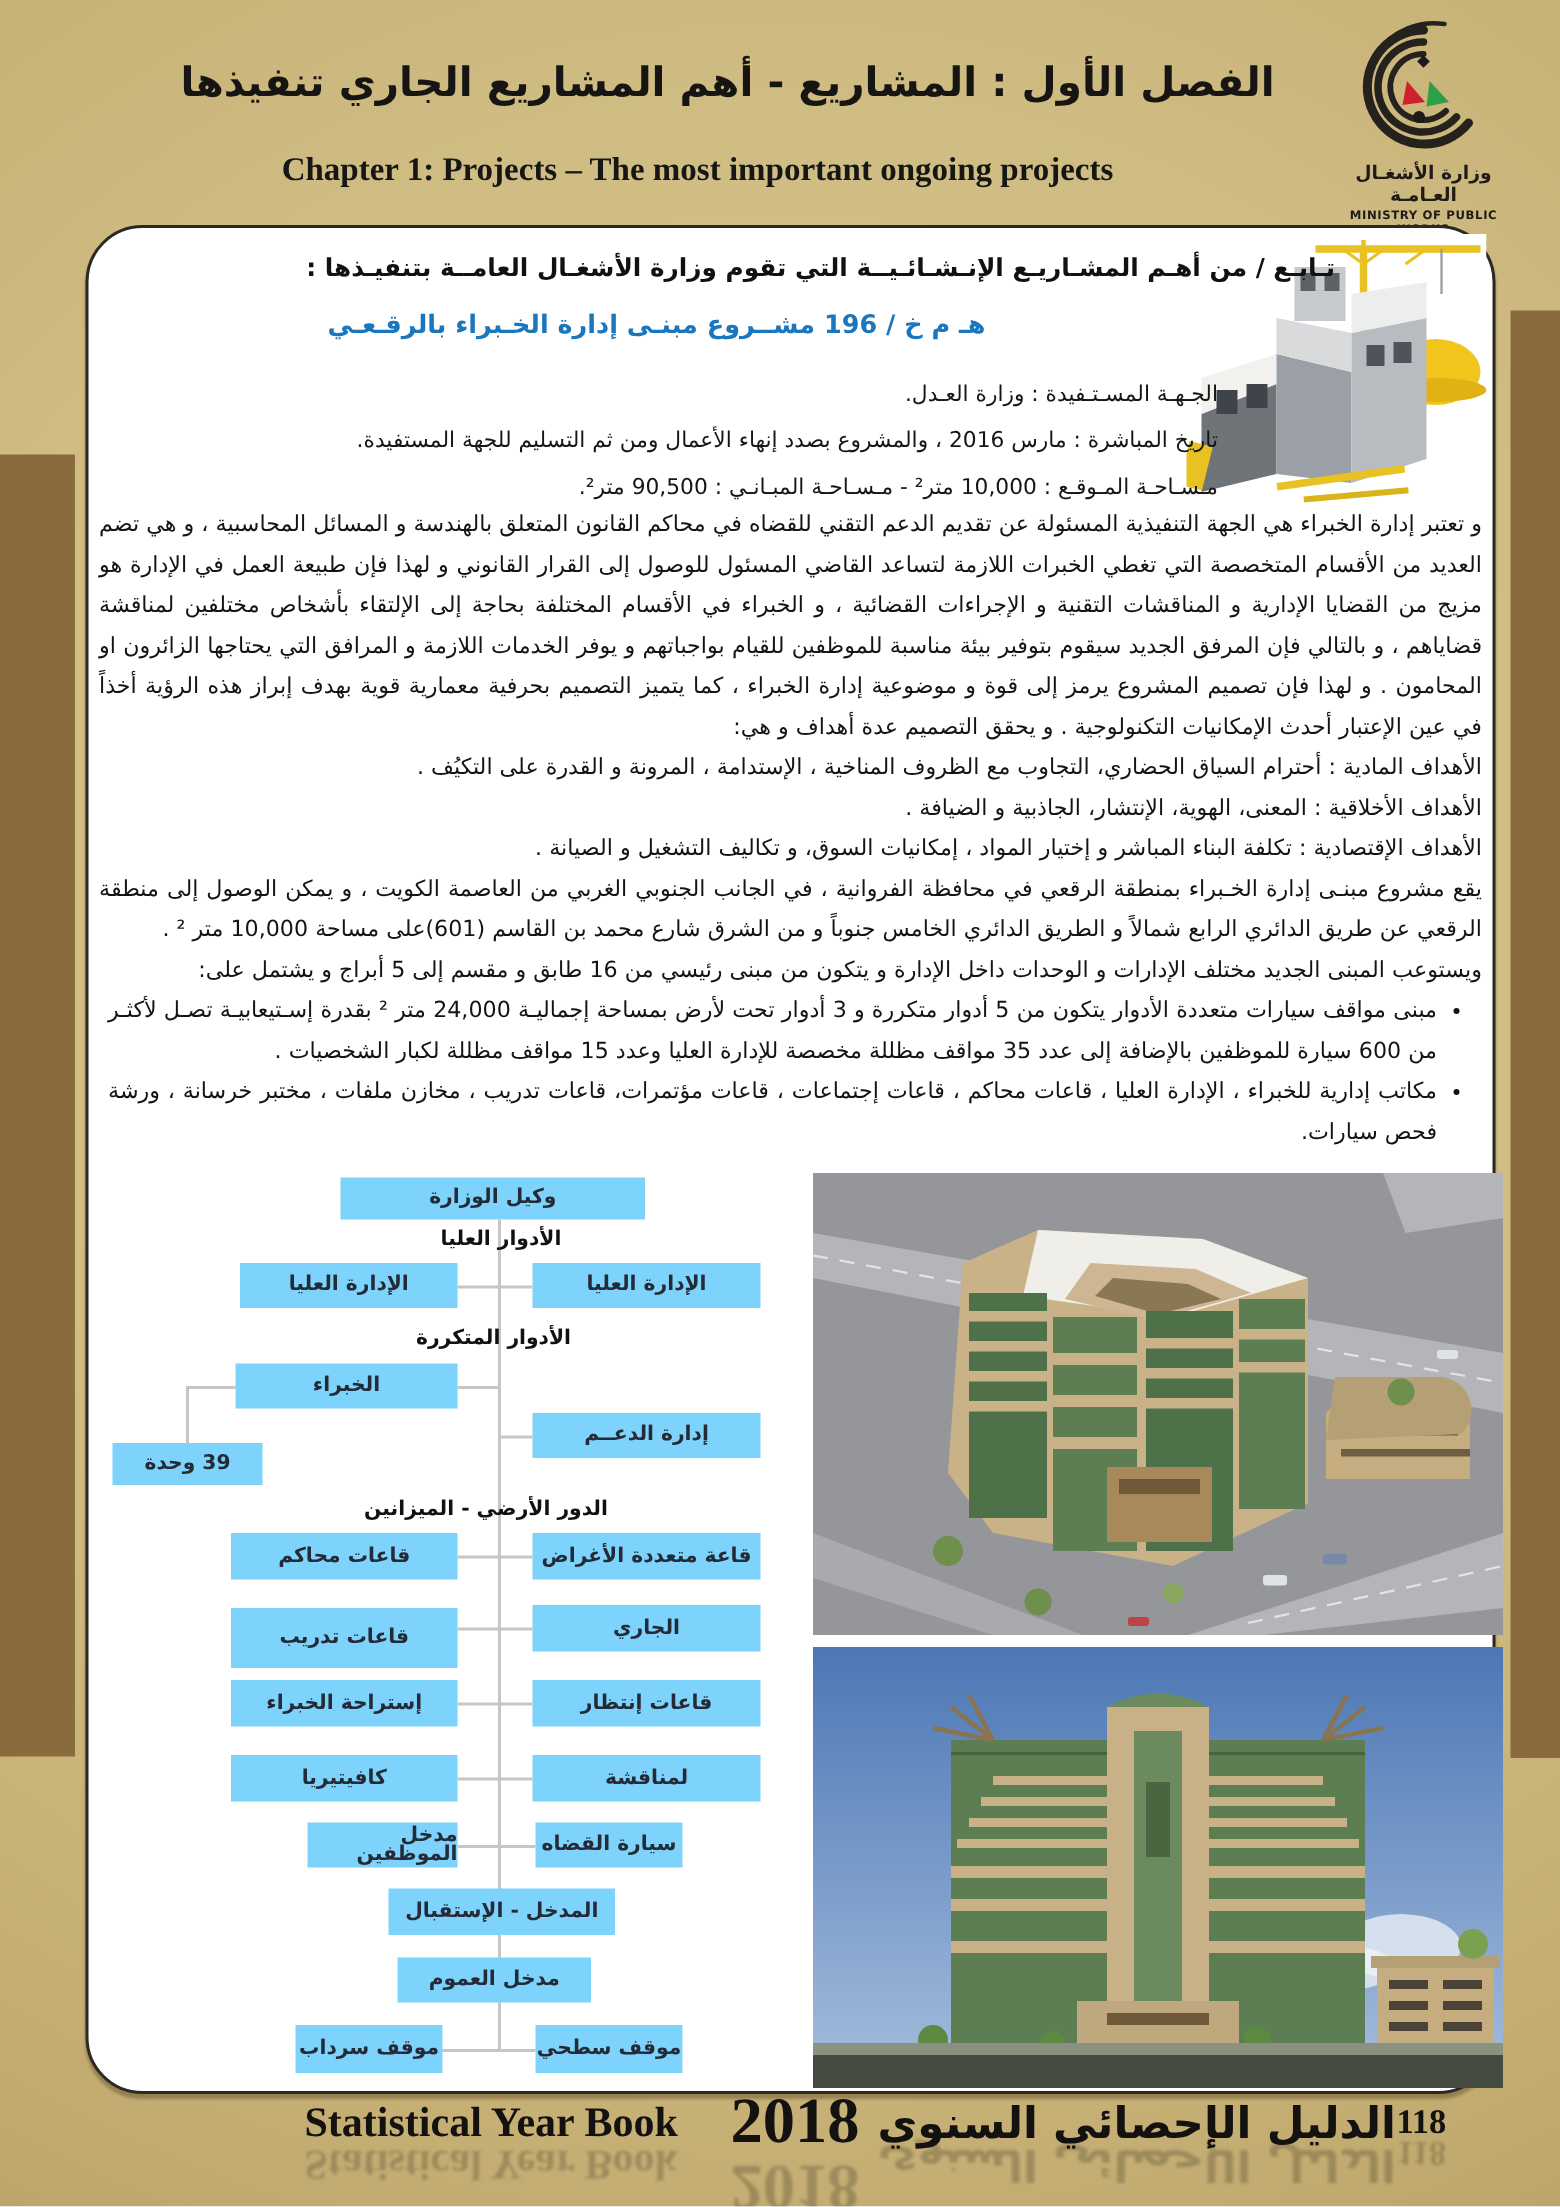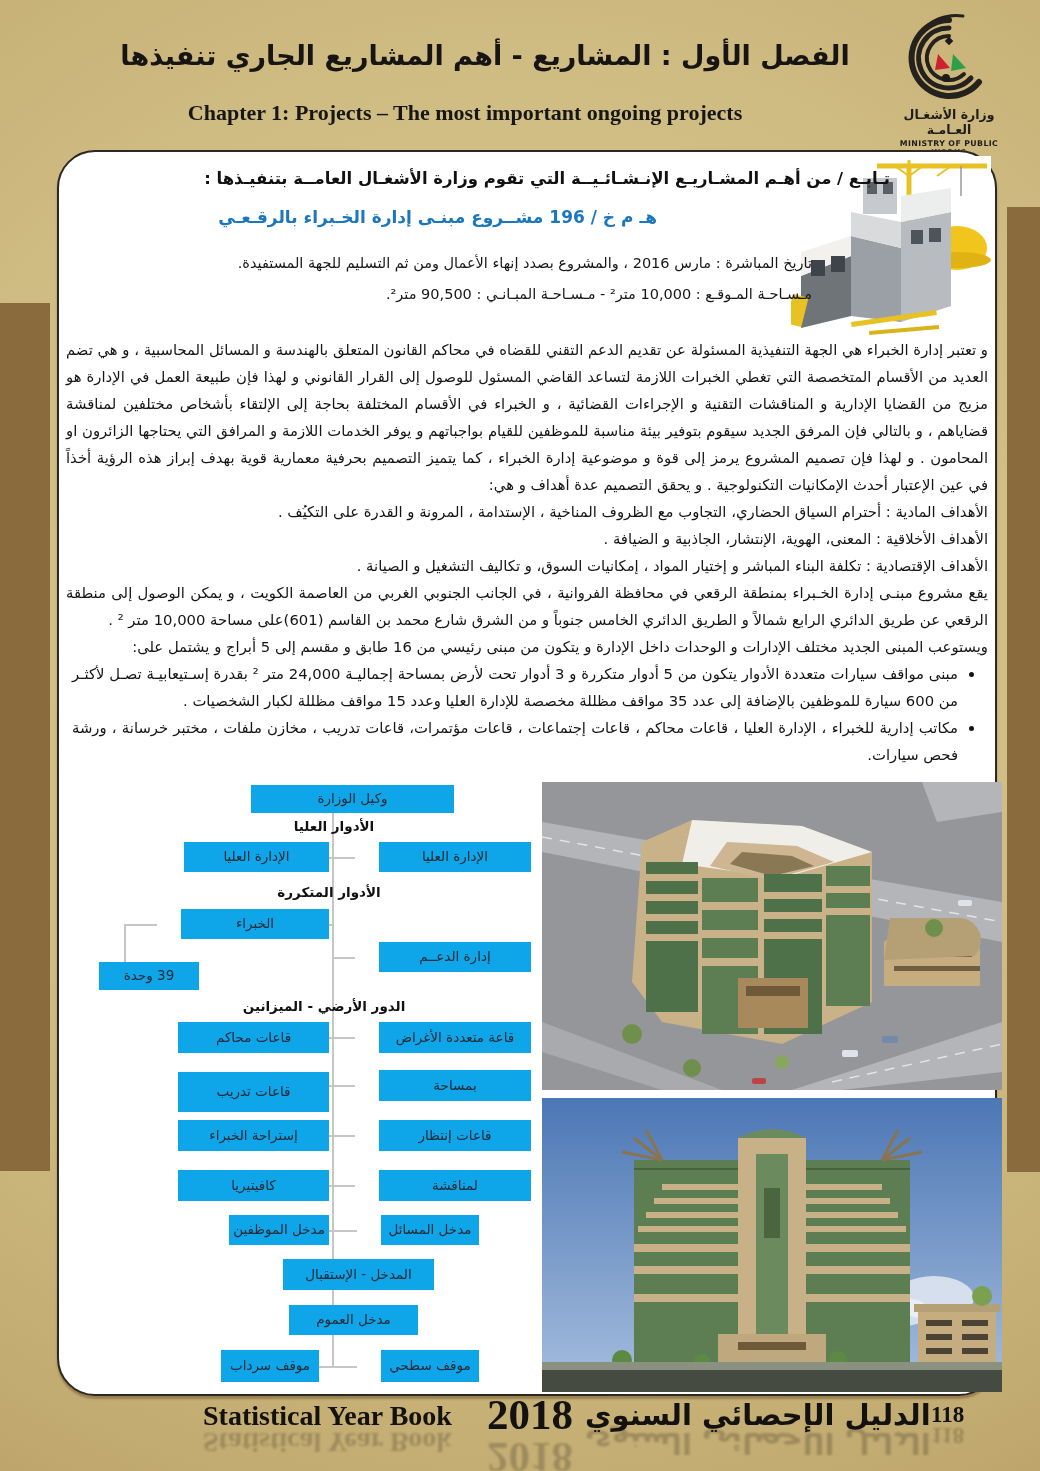--- a/index.html
+++ b/index.html
@@ -31,22 +31,22 @@
   .construction{position:absolute;top:4px;right:4px;width:200px;height:182px;}
 
   .bodytext{position:absolute;top:184px;left:7px;width:922px;direction:rtl;
             font-size:14.8px;line-height:27px;color:#141414;text-align:justify;}
   .bodytext p{margin:0;}
   .bodytext ul{margin:0;padding:0 30px 0 0;}
   .bodytext li{padding-left:6px;}
 
   
   .diagram{position:absolute;left:10px;top:628px;width:466px;height:618px;font-size:13.5px;}
-  .dbox{position:absolute;background:#0ea5e9;color:#242a36;font-weight:400;direction:rtl;
-        display:flex;align-items:center;justify-content:center;line-height:1;margin-left:24px;}
+  .dbox{position:absolute;background:#7dd3fc;color:#242a36;font-weight:700;direction:rtl;
+        display:flex;align-items:center;justify-content:center;line-height:1;}
   .dlabel{position:absolute;font-weight:700;color:#111;direction:rtl;text-align:center;font-size:13.5px;}
   .hline,.vline{position:absolute;background:#c6c6c6;}
   .hline{height:1.5px;} .vline{width:1.5px;}
 
   .b-und{left:158px;top:5px;width:203px;height:28px;}
   .l-upper{left:200px;top:38px;width:130px;}
   .b-upl{left:91px;top:62px;width:145px;height:30px;}
   .b-upr{left:286px;top:62px;width:152px;height:30px;}
   .l-typ{left:185px;top:104px;width:150px;}
   .b-exp{left:88px;top:129px;width:148px;height:30px;}
@@ -145,20 +145,21 @@
         <rect x="60" y="166" width="86" height="5" fill="#e8c222" transform="rotate(-8 60 166)"></rect>
         <rect x="78" y="175" width="70" height="4" fill="#d9b31a" transform="rotate(-5 78 175)"></rect>
         <rect x="2" y="138" width="16" height="30" fill="#e8c222" transform="rotate(14 2 138)"></rect>
       </g>
     </svg>
 
     <div class="intro">تـابـع / من أهـم المشـاريـع الإنـشـائـيــة التي تقوم وزارة الأشغـال العامــة بتنفيـذها :</div>
     <div class="ptitle">هـ م خ / 196 مشــروع مبنـى إدارة الخـبراء بالرقـعـي</div>
 
     <div class="facts">
+      <div>الجـهـة المسـتـفيدة : وزارة العـدل.</div>
       <div>تاريخ المباشرة : مارس 2016 ، والمشروع بصدد إنهاء الأعمال ومن ثم التسليم للجهة المستفيدة.</div>
       <div>مـسـاحـة المـوقـع : 10,000 متر² - مـسـاحـة المبـانـي : 90,500 متر².</div>
     </div>
 
     <div class="bodytext">
       <p>و تعتبر إدارة الخبراء هي الجهة التنفيذية المسئولة عن تقديم الدعم التقني للقضاه في محاكم القانون المتعلق بالهندسة و المسائل المحاسبية ، و هي تضم العديد من الأقسام المتخصصة التي تغطي الخبرات اللازمة لتساعد القاضي المسئول للوصول إلى القرار القانوني و لهذا فإن طبيعة العمل في الإدارة هو مزيج من القضايا الإدارية و المناقشات التقنية و الإجراءات القضائية ، و الخبراء في الأقسام المختلفة بحاجة إلى الإلتقاء بأشخاص مختلفين لمناقشة قضاياهم ، و بالتالي فإن المرفق الجديد سيقوم بتوفير بيئة مناسبة للموظفين للقيام بواجباتهم و يوفر الخدمات اللازمة و المرافق التي يحتاجها الزائرون او المحامون . و لهذا فإن تصميم المشروع يرمز إلى قوة و موضوعية إدارة الخبراء ، كما يتميز التصميم بحرفية معمارية قوية بهدف إبراز هذه الرؤية أخذاً في عين الإعتبار أحدث الإمكانيات التكنولوجية . و يحقق التصميم عدة أهداف و هي:</p>
       <p>الأهداف المادية : أحترام السياق الحضاري، التجاوب مع الظروف المناخية ، الإستدامة ، المرونة و القدرة على التكيُف .</p>
       <p>الأهداف الأخلاقية : المعنى، الهوية، الإنتشار، الجاذبية و الضيافة .</p>
       <p>الأهداف الإقتصادية : تكلفة البناء المباشر و إختيار المواد ، إمكانيات السوق، و تكاليف التشغيل و الصيانة .</p>
       <p>يقع مشروع مبنـى إدارة الخـبراء بمنطقة الرقعي في محافظة الفروانية ، في الجانب الجنوبي الغربي من العاصمة الكويت ، و يمكن الوصول إلى منطقة الرقعي عن طريق الدائري الرابع شمالاً و الطريق الدائري الخامس جنوباً و من الشرق شارع محمد بن القاسم (601)على مساحة 10,000 متر ² .</p>
@@ -188,27 +189,27 @@
       <div class="dbox b-upl">الإدارة العليا</div>
       <div class="dbox b-upr">الإدارة العليا</div>
       <div class="dlabel l-typ">الأدوار المتكررة</div>
       <div class="dbox b-exp">الخبراء</div>
       <div class="dbox b-sup">إدارة الدعــم</div>
       <div class="dbox b-u39">39 وحدة</div>
       <div class="dlabel l-gnd">الدور الأرضي - الميزانين</div>
       <div class="dbox b-crt">قاعات محاكم</div>
       <div class="dbox b-mpu">قاعة متعددة الأغراض</div>
       <div class="dbox b-trn">قاعات تدريب</div>
-      <div class="dbox b-lib">بمساحة</div>
+      <div class="dbox b-lib">الجاري</div>
       <div class="dbox b-elg">إستراحة الخبراء</div>
       <div class="dbox b-wai">قاعات إنتظار</div>
       <div class="dbox b-caf">كافيتيريا</div>
       <div class="dbox b-lng">لمناقشة</div>
       <div class="dbox b-stf">مدخل الموظفين</div>
-      <div class="dbox b-jdg">مدخل المسائل</div>
+      <div class="dbox b-jdg">سيارة القضاه</div>
       <div class="dbox b-rec">المدخل - الإستقبال</div>
       <div class="dbox b-pub">مدخل العموم</div>
       <div class="dbox b-bsm">موقف سرداب</div>
       <div class="dbox b-srf">موقف سطحي</div>
     </div>
 
     <svg class="render1" viewBox="0 0 460 308">
       <rect width="460" height="308" fill="#95969a"></rect>
       <g>
         <polygon points="0,40 460,120 460,160 0,70" fill="#b4b5b9"></polygon>

